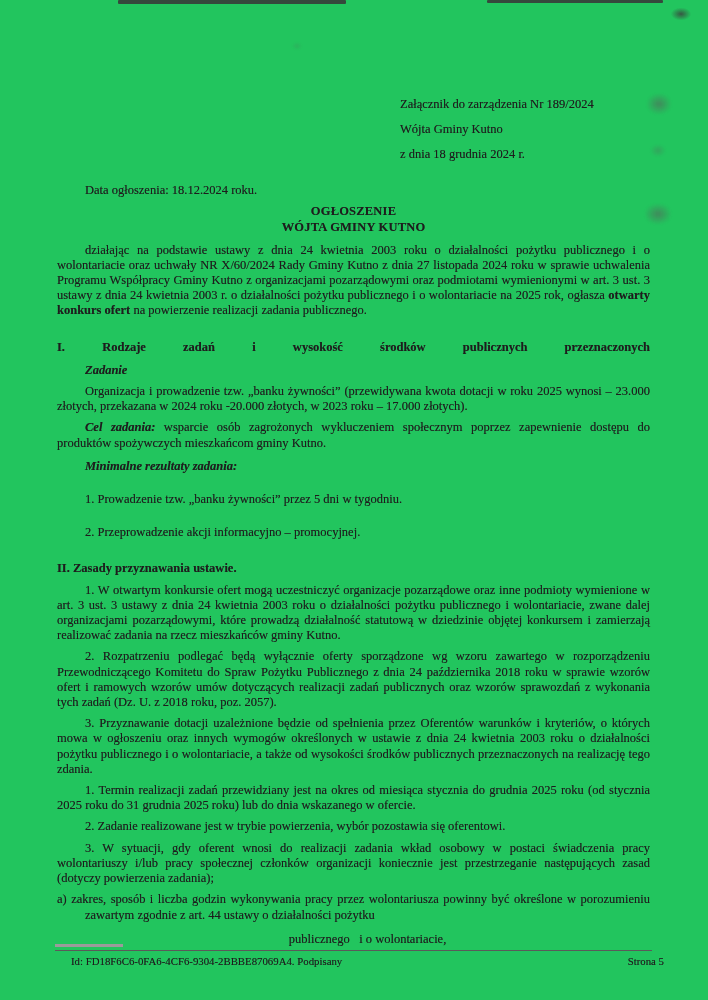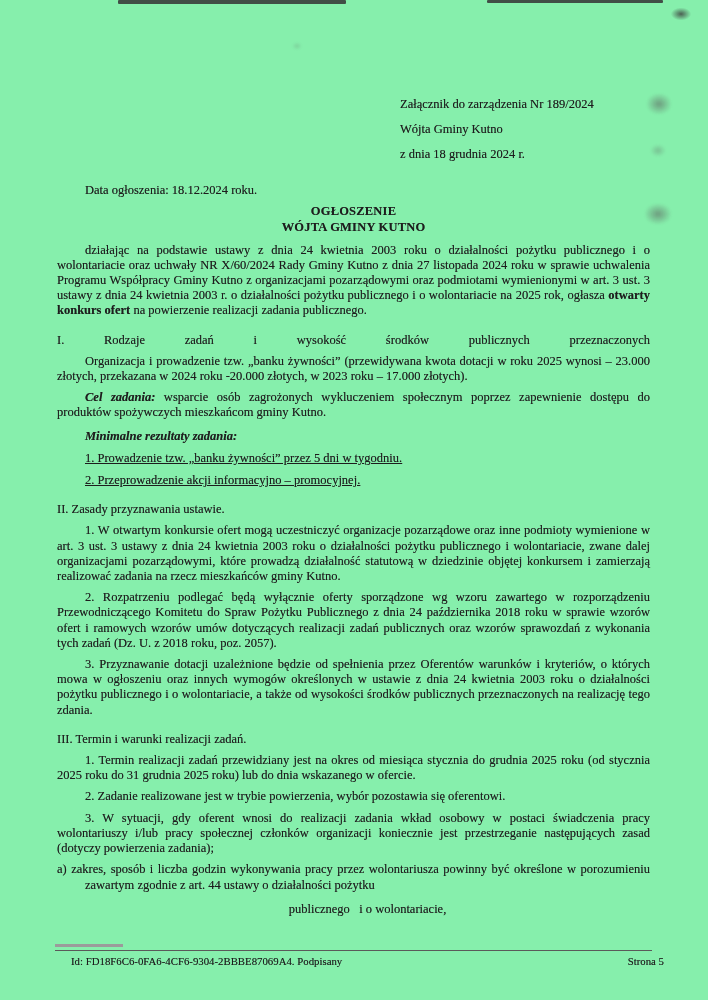--- a/index.html
+++ b/index.html
@@ -1,20 +1,20 @@
 <!DOCTYPE html>
 <html lang="pl"><head>
 <meta charset="utf-8">
 <style>
   html, body { margin: 0; padding: 0; background: #ffffff; }
   .page {
     position: relative;
     width: 708px;
     height: 1000px;
-    background: #86efac;
+    background: #22c55e;
     overflow: hidden;
     font-family: "Liberation Serif", "DejaVu Serif", serif;
     font-size: 12.5px;
     line-height: 15.2px;
     color: #1d1d1d;
     text-shadow: 0 0 0.4px rgba(40,40,40,0.55);
   }
   .content { position: absolute; left: 57px; top: 0; width: 593px; }
 
   
@@ -28,24 +28,24 @@
   .pub-date { margin-top: 17px; text-indent: 28px; }
   .doc-title { margin-top: 4px; text-align: center; font-weight: bold; line-height: 16px; letter-spacing: 0.2px; }
 
   
   p { margin: 6px 0 0 0; }
   .just { text-align: justify; }
   .ind { text-indent: 28px; }
   .bi { font-weight: bold; font-style: italic; }
   b, strong { font-weight: bold; }
 
-  .sec-head { margin-top: 14px; font-weight: normal; }
+  .sec-head { margin-top: 21px; font-weight: bold; }
   .spread-line { text-align: justify; text-align-last: justify; }
   .head-cont { margin-left: 28px; }
-  .list-item { margin-top: 7px; margin-left: 28px; text-decoration: underline; }
+  .list-item { margin-top: 18px; margin-left: 28px; }
   .hang { padding-left: 28px; text-indent: -28px; }
   .prewrap { white-space: pre-wrap; }
   .tail-line { margin-top: 9px; margin-left: 28px; text-align: center; }
 
   
   .footer { position: absolute; left: 0; top: 944px; width: 708px; }
   .footer-thick { position: absolute; left: 55px; top: 0; width: 68px; height: 3px; background: #9b9b9b; filter: blur(0.5px); }
   .footer-rule { position: absolute; left: 55px; top: 6px; width: 597px; height: 0; border-top: 1.4px solid #5a5a5a; }
   .footer-text { position: absolute; left: 71px; top: 10px; width: 593px; font-size: 10.8px; display: flex; justify-content: space-between; }
 </style>
@@ -76,36 +76,36 @@
       <div>OGŁOSZENIE</div>
       <div>WÓJTA GMINY KUTNO</div>
     </div>
 
     <p class="just ind" style="margin-top:8px;"><span>działając na podstawie ustawy z dnia 24 kwietnia 2003 roku o działalności pożytku publicznego i o wolontariacie oraz uchwały NR X/60/2024 Rady Gminy Kutno z dnia 27 listopada 2024 roku w sprawie uchwalenia Programu Współpracy Gminy Kutno z organizacjami pozarządowymi oraz podmiotami wymienionymi w art. 3 ust. 3 ustawy z dnia 24 kwietnia 2003 r. o działalności pożytku publicznego i o wolontariacie na 2025 rok, ogłasza </span><strong>otwarty konkurs ofert</strong><span> na powierzenie realizacji zadania publicznego.</span></p>
 
     <div class="sec-head">
       <div class="spread-line">I. Rodzaje zadań i wysokość środków publicznych przeznaczonych</div>
     </div>
 
+    <p class="bi ind" style="margin-top:8px;">Zadanie</p>
 
     <p class="just ind">Organizacja i prowadzenie tzw. „banku żywności” (przewidywana kwota dotacji w roku 2025 wynosi – 23.000 złotych, przekazana w 2024 roku -20.000 złotych, w 2023 roku – 17.000 złotych).</p>
 
     <p class="just ind"><span class="bi">Cel zadania:</span><span> wsparcie osób zagrożonych wykluczeniem społecznym poprzez zapewnienie dostępu do produktów spożywczych mieszkańcom gminy Kutno.</span></p>
 
     <p class="bi ind" style="margin-top:8px;">Minimalne rezultaty zadania:</p>
 
     <p class="list-item">1. Prowadzenie tzw. „banku żywności” przez 5 dni w tygodniu.</p>
     <p class="list-item">2. Przeprowadzenie akcji informacyjno – promocyjnej.</p>
 
     <p class="sec-head">II. Zasady przyznawania ustawie.</p>
     <p class="just ind">1. W otwartym konkursie ofert mogą uczestniczyć organizacje pozarządowe oraz inne podmioty wymienione w art. 3 ust. 3 ustawy z dnia 24 kwietnia 2003 roku o działalności pożytku publicznego i wolontariacie, zwane dalej organizacjami pozarządowymi, które prowadzą działalność statutową w dziedzinie objętej konkursem i zamierzają realizować zadania na rzecz mieszkańców gminy Kutno.</p>
     <p class="just ind">2. Rozpatrzeniu podlegać będą wyłącznie oferty sporządzone wg wzoru zawartego w rozporządzeniu Przewodniczącego Komitetu do Spraw Pożytku Publicznego z dnia 24 października 2018 roku w sprawie wzorów ofert i ramowych wzorów umów dotyczących realizacji zadań publicznych oraz wzorów sprawozdań z wykonania tych zadań (Dz. U. z 2018 roku, poz. 2057).</p>
     <p class="just ind">3. Przyznawanie dotacji uzależnione będzie od spełnienia przez Oferentów warunków i kryteriów, o których mowa w ogłoszeniu oraz innych wymogów określonych w ustawie z dnia 24 kwietnia 2003 roku o działalności pożytku publicznego i o wolontariacie, a także od wysokości środków publicznych przeznaczonych na realizację tego zdania.</p>
 
-    <p class="sec-head">III. Termin i warunki realizacji zadań.</p>
     <p class="just ind">1. Termin realizacji zadań przewidziany jest na okres od miesiąca stycznia do grudnia 2025 roku (od stycznia 2025 roku do 31 grudnia 2025 roku) lub do dnia wskazanego w ofercie.</p>
     <p class="just ind">2. Zadanie realizowane jest w trybie powierzenia, wybór pozostawia się oferentowi.</p>
     <p class="just ind">3. W sytuacji, gdy oferent wnosi do realizacji zadania wkład osobowy w postaci świadczenia pracy wolontariuszy i/lub pracy społecznej członków organizacji koniecznie jest przestrzeganie następujących zasad (dotyczy powierzenia zadania);</p>
 
     <p class="just hang">a) zakres, sposób i liczba godzin wykonywania pracy przez wolontariusza powinny być określone w porozumieniu zawartym zgodnie z art. 44 ustawy o działalności pożytku</p>
     <p class="tail-line prewrap">publicznego   i o wolontariacie,</p>
 
   </div>
 
   <div class="footer">

